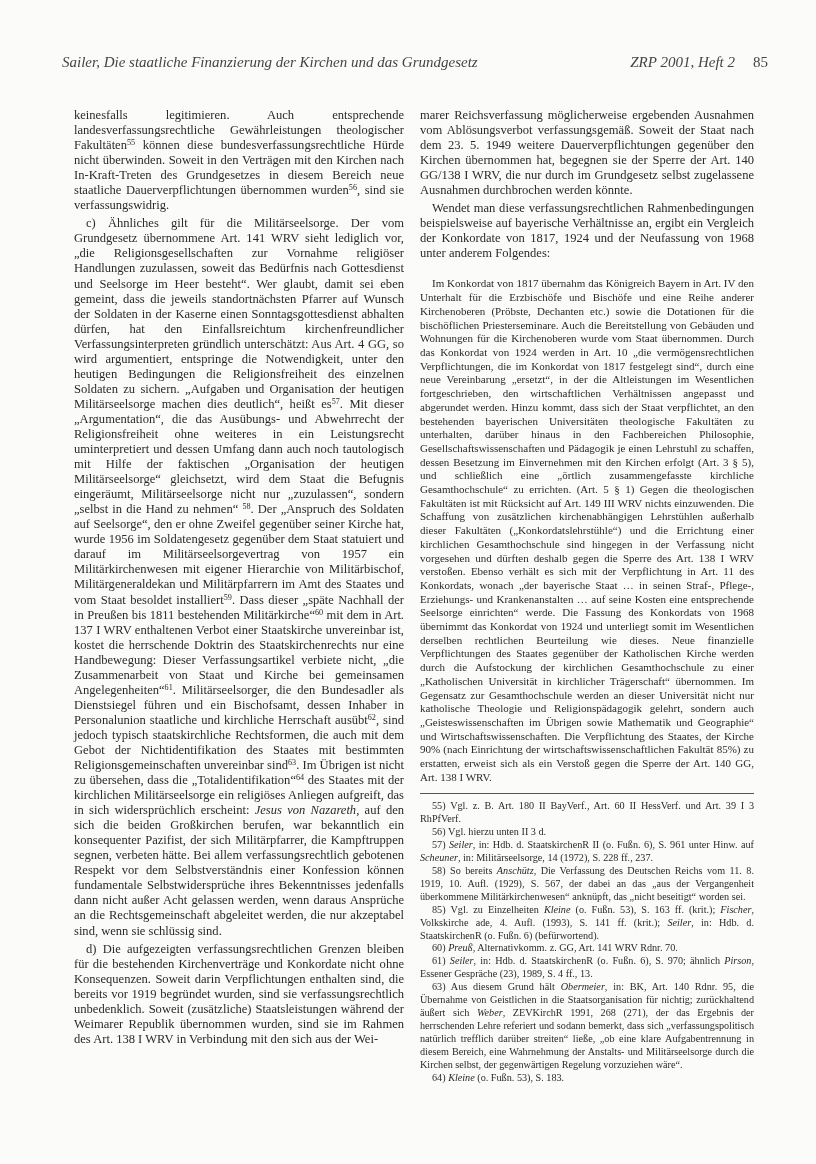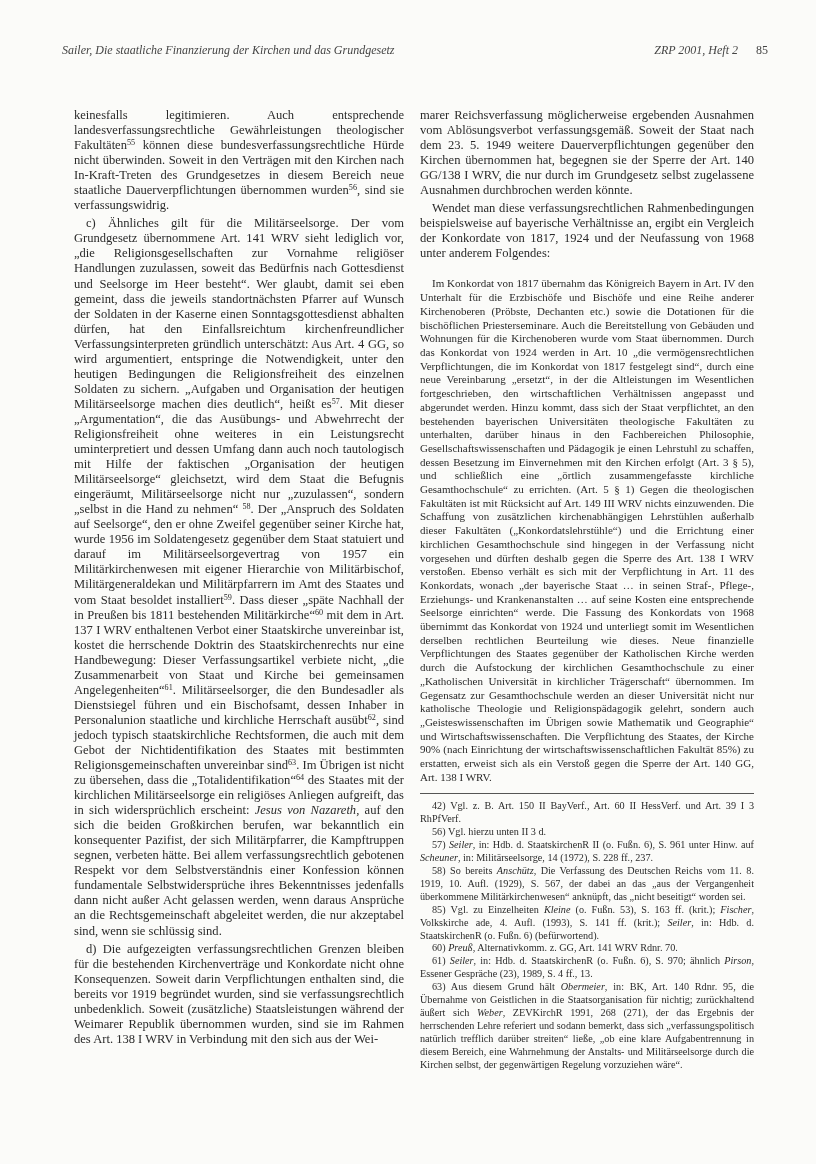--- a/index.html
+++ b/index.html
@@ -1,22 +1,22 @@
 <!DOCTYPE html>
 <html><head>
 <meta charset="utf-8">
 <style>
   html, body { margin: 0; padding: 0; }
   body {
     width: 816px; height: 1164px; background: #fbfbf9; position: relative; overflow: hidden;
     font-family: "Liberation Serif", "DejaVu Serif", serif; color: #2a2a2a;
   }
   .header {
-    position: absolute; left: 62px; top: 43px; width: 706px; height: 20px;
-    font-size: 12px; font-style: italic; color: #444;
+    position: absolute; left: 62px; top: 54px; width: 706px; height: 20px;
+    font-size: 15px; font-style: italic; color: #444;
   }
   .header .left { position: absolute; left: 0; top: 0; }
   .header .right { position: absolute; right: 0; top: 0; font-style: italic; }
   .header .right .page { font-style: normal; margin-left: 18px; }
   .col {
     position: absolute; top: 108px; font-size: 12.55px; line-height: 15.05px;
     text-align: justify; hyphens: manual;
   }
   .col p { margin: 0; }
   .col-left { left: 74px; width: 330px; }
@@ -49,22 +49,23 @@
 </div>
 
 <div class="col col-right">
   <p>marer Reichsverfassung möglicherweise ergebenden Ausnahmen vom Ablösungsverbot verfassungsgemäß. Soweit der Staat nach dem 23. 5. 1949 weitere Dauerverpflichtungen gegenüber den Kirchen übernommen hat, begegnen sie der Sperre der Art. 140 GG/138 I WRV, die nur durch im Grundgesetz selbst zugelassene Ausnahmen durchbrochen werden könnte.</p>
   <p class="indent gap">Wendet man diese verfassungsrechtlichen Rahmenbedingungen beispielsweise auf bayerische Verhältnisse an, ergibt ein Vergleich der Konkordate von 1817, 1924 und der Neufassung von 1968 unter anderem Folgendes:</p>
   <p class="para-ext">Im Konkordat von 1817 übernahm das Königreich Bayern in Art. IV den Unterhalt für die Erzbischöfe und Bischöfe und eine Reihe anderer Kirchenoberen (Pröbste, Dechanten etc.) sowie die Dotationen für die bischöflichen Priesterseminare. Auch die Bereitstellung von Gebäuden und Wohnungen für die Kirchenoberen wurde vom Staat übernommen. Durch das Konkordat von 1924 werden in Art. 10 „die vermögensrechtlichen Verpflichtungen, die im Konkordat von 1817 festgelegt sind“, durch eine neue Vereinbarung „ersetzt“, in der die Altleistungen im Wesentlichen fortgeschrieben, den wirtschaftlichen Verhältnissen angepasst und abgerundet werden. Hinzu kommt, dass sich der Staat verpflichtet, an den bestehenden bayerischen Universitäten theologische Fakultäten zu unterhalten, darüber hinaus in den Fachbereichen Philosophie, Gesellschaftswissenschaften und Pädagogik je einen Lehrstuhl zu schaffen, dessen Besetzung im Einvernehmen mit den Kirchen erfolgt (Art. 3 § 5), und schließlich eine „örtlich zusammengefasste kirchliche Gesamthochschule“ zu errichten. (Art. 5 § 1) Gegen die theologischen Fakultäten ist mit Rücksicht auf Art. 149 III WRV nichts einzuwenden. Die Schaffung von zusätzlichen kirchenabhängigen Lehrstühlen außerhalb dieser Fakultäten („Konkordatslehrstühle“) und die Errichtung einer kirchlichen Gesamthochschule sind hingegen in der Verfassung nicht vorgesehen und dürften deshalb gegen die Sperre des Art. 138 I WRV verstoßen. Ebenso verhält es sich mit der Verpflichtung in Art. 11 des Konkordats, wonach „der bayerische Staat … in seinen Straf-, Pflege-, Erziehungs- und Krankenanstalten … auf seine Kosten eine entsprechende Seelsorge einrichten“ werde. Die Fassung des Konkordats von 1968 übernimmt das Konkordat von 1924 und unterliegt somit im Wesentlichen derselben rechtlichen Beurteilung wie dieses. Neue finanzielle Verpflichtungen des Staates gegenüber der Katholischen Kirche werden durch die Aufstockung der kirchlichen Gesamthochschule zu einer „Katholischen Universität in kirchlicher Trägerschaft“ übernommen. Im Gegensatz zur Gesamthochschule werden an dieser Universität nicht nur katholische Theologie und Religionspädagogik gelehrt, sondern auch „Geisteswissenschaften im Übrigen sowie Mathematik und Geographie“ und Wirtschaftswissenschaften. Die Verpflichtung des Staates, der Kirche 90% (nach Einrichtung der wirtschaftswissenschaftlichen Fakultät 85%) zu erstatten, erweist sich als ein Verstoß gegen die Sperre der Art. 140 GG, Art. 138 I WRV.</p>
 
   <hr class="fn-rule">
 
   <div class="footnotes">
-    <p>42) Vgl. z. B. Art. 150 II BayVerf., Art. 60 II HessVerf. und Art. 39 I 3 RhPfVerf.</p>
+    <p>55) Vgl. z. B. Art. 180 II BayVerf., Art. 60 II HessVerf. und Art. 39 I 3 RhPfVerf.</p>
     <p>56) Vgl. hierzu unten II 3 d.</p>
     <p><span>57) </span><i>Seiler</i><span>, in: Hdb. d. StaatskirchenR II (o. Fußn. 6), S. 961 unter Hinw. auf </span><i>Scheuner</i><span>, in: Militärseelsorge, 14 (1972), S. 228 ff., 237.</span></p>
     <p><span>58) So bereits </span><i>Anschütz</i><span>, Die Verfassung des Deutschen Reichs vom 11. 8. 1919, 10. Aufl. (1929), S. 567, der dabei an das „aus der Vergangenheit überkommene Militärkirchenwesen“ anknüpft, das „nicht beseitigt“ worden sei.</span></p>
     <p><span>85) Vgl. zu Einzelheiten </span><i>Kleine</i><span> (o. Fußn. 53), S. 163 ff. (krit.); </span><i>Fischer</i><span>, Volkskirche ade, 4. Aufl. (1993), S. 141 ff. (krit.); </span><i>Seiler</i><span>, in: Hdb. d. StaatskirchenR (o. Fußn. 6) (befürwortend).</span></p>
     <p><span>60) </span><i>Preuß</i><span>, Alternativkomm. z. GG, Art. 141 WRV Rdnr. 70.</span></p>
     <p><span>61) </span><i>Seiler</i><span>, in: Hdb. d. StaatskirchenR (o. Fußn. 6), S. 970; ähnlich </span><i>Pirson</i><span>, Essener Gespräche (23), 1989, S. 4 ff., 13.</span></p>
     <p><span>63) Aus diesem Grund hält </span><i>Obermeier</i><span>, in: BK, Art. 140 Rdnr. 95, die Übernahme von Geistlichen in die Staatsorganisation für nichtig; zurückhaltend äußert sich </span><i>Weber</i><span>, ZEVKirchR 1991, 268 (271), der das Ergebnis der herrschenden Lehre referiert und sodann bemerkt, dass sich „verfassungspolitisch natürlich trefflich darüber streiten“ ließe, „ob eine klare Aufgabentrennung in diesem Bereich, eine Wahrnehmung der Anstalts- und Militärseelsorge durch die Kirchen selbst, der gegenwärtigen Regelung vorzuziehen wäre“.</span></p>
+    <p><span>64) </span><i>Kleine</i><span> (o. Fußn. 53), S. 183.</span></p>
   </div>
 </div>
 
 </body></html>

